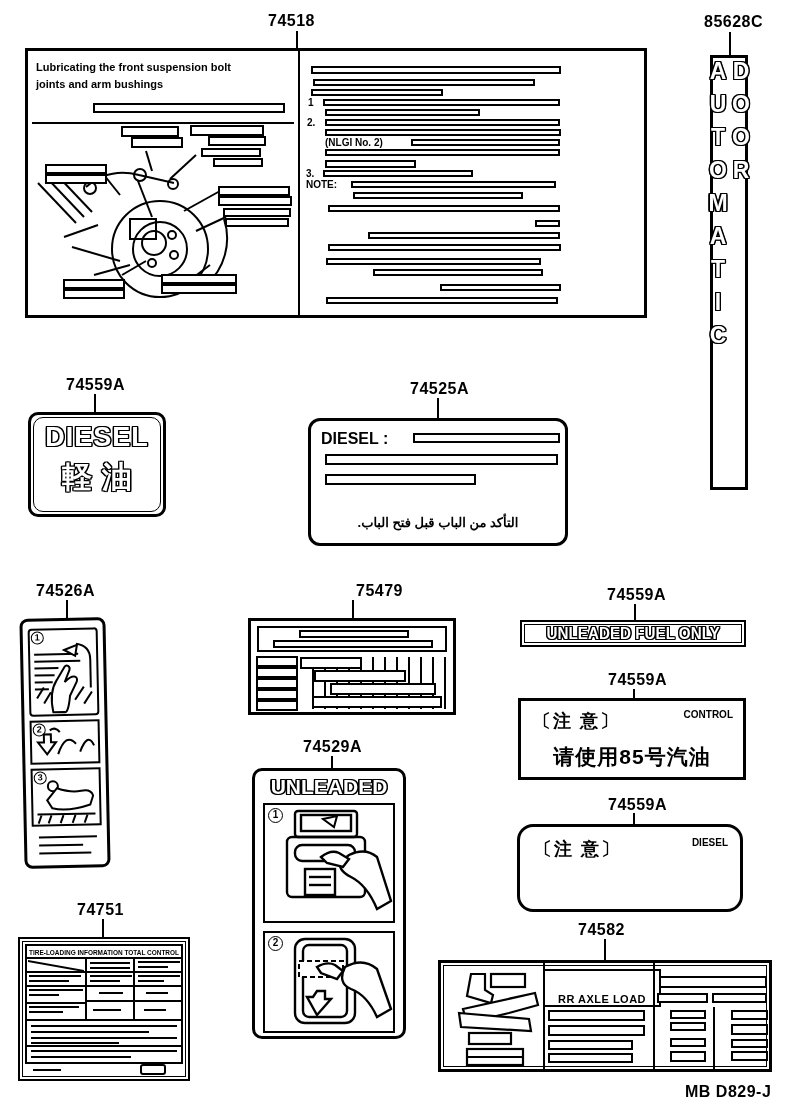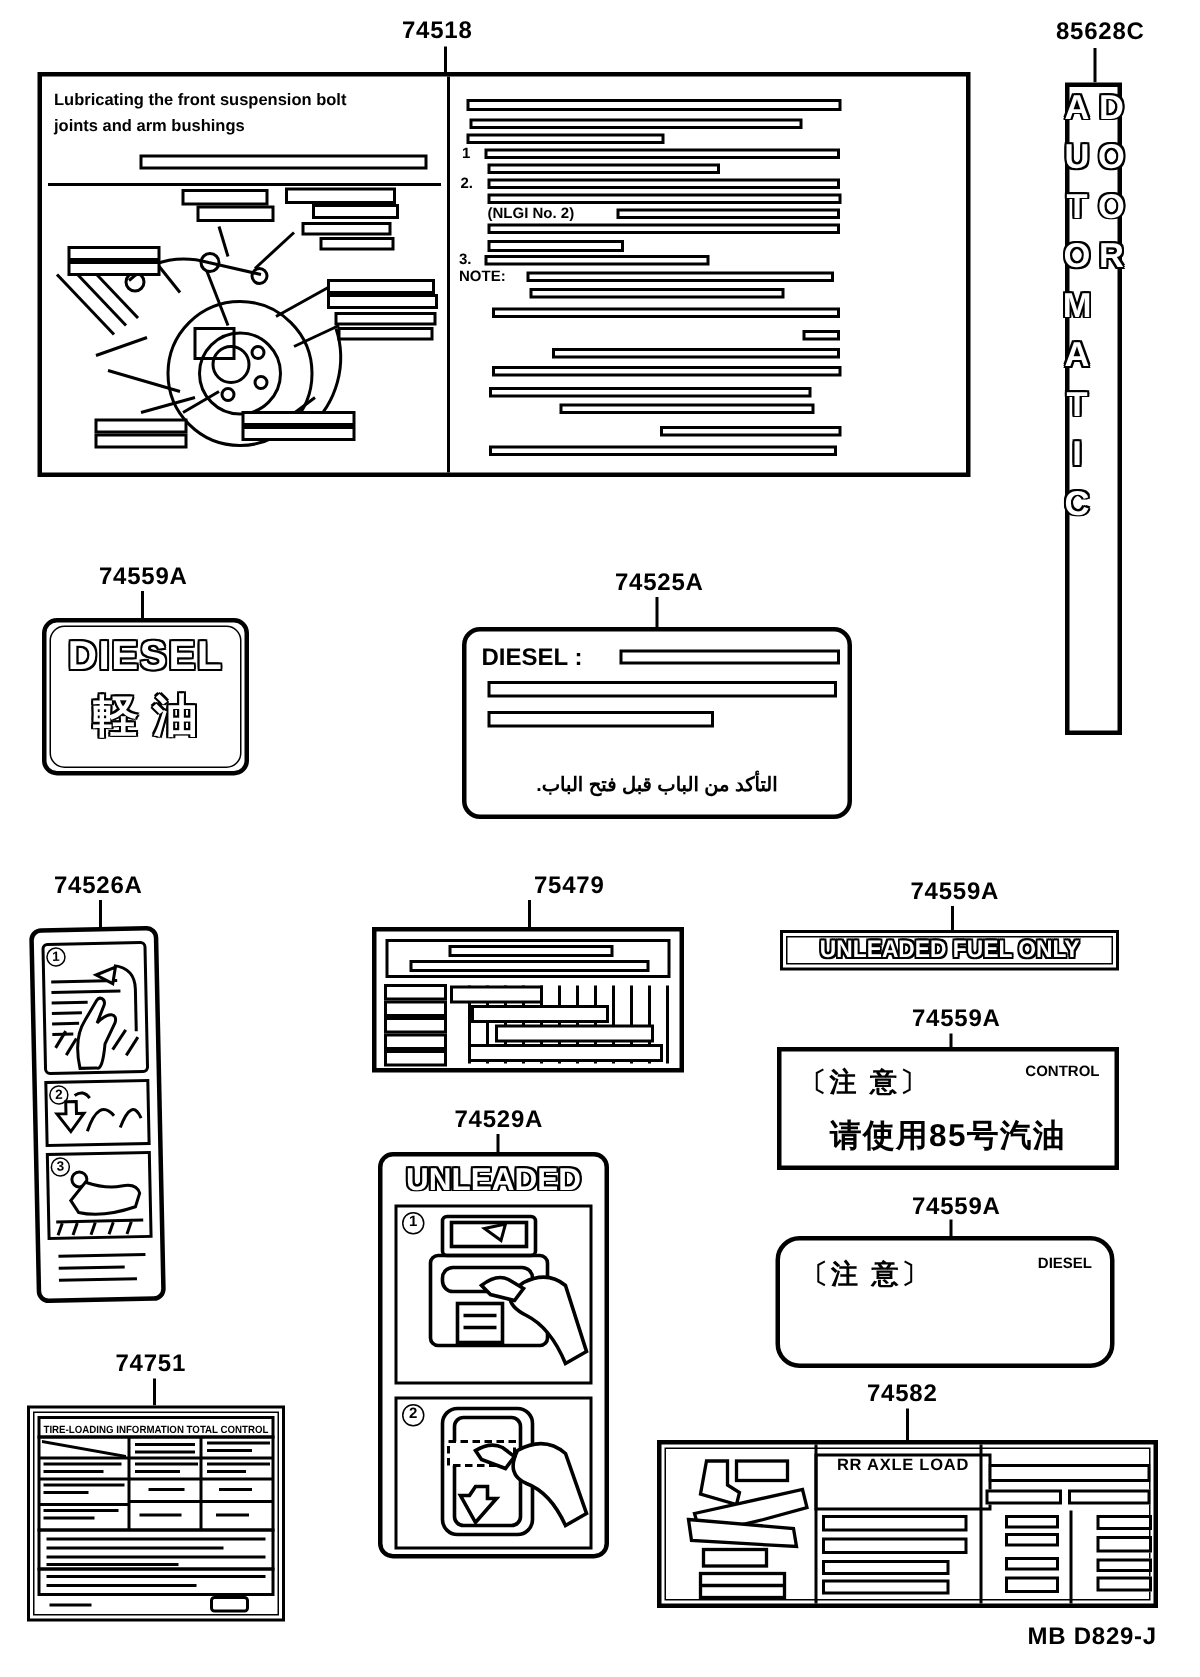--- a/index.html
+++ b/index.html
@@ -397,21 +397,21 @@
       <path d="M24,5 h14 v16 l8,5 -2,8 -24,-7 z"></path>
       <polygon points="16,40 88,24 91,36 62,44 20,54"></polygon>
       <polygon points="12,44 82,50 84,62 14,58"></polygon>
       <rect x="22" y="64" width="42" height="11"></rect>
       <rect x="20" y="80" width="56" height="16"></rect>
       <path d="M20,88 h56" fill="none"></path>
     </g>
   </svg>
   <div class="vline" style="left:102px;top:0;height:106px;"></div>
 
-  <div style="position:absolute;left:102px;top:6px;width:118px;height:38px;border:2px solid #000;display:flex;align-items:flex-start;justify-content:center;">
+  <div style="position:absolute;left:102px;top:6px;width:118px;height:38px;border:2px solid #000;display:flex;align-items:flex-end;justify-content:center;">
     <span style="font-weight:bold;font-size:11px;letter-spacing:.5px;">RR AXLE LOAD</span>
   </div>
   <div class="bar" style="left:107px;top:47px;width:97px;height:11px;"></div>
   <div class="bar" style="left:107px;top:62px;width:97px;height:11px;"></div>
   <div class="bar" style="left:107px;top:77px;width:85px;height:10px;"></div>
   <div class="bar" style="left:107px;top:90px;width:85px;height:10px;"></div>
   <div class="vline" style="left:212px;top:0;height:106px;"></div>
 
   <div class="bar" style="left:218px;top:13px;width:108px;height:12px;"></div>
   <div class="bar" style="left:216px;top:30px;width:51px;height:10px;"></div>

